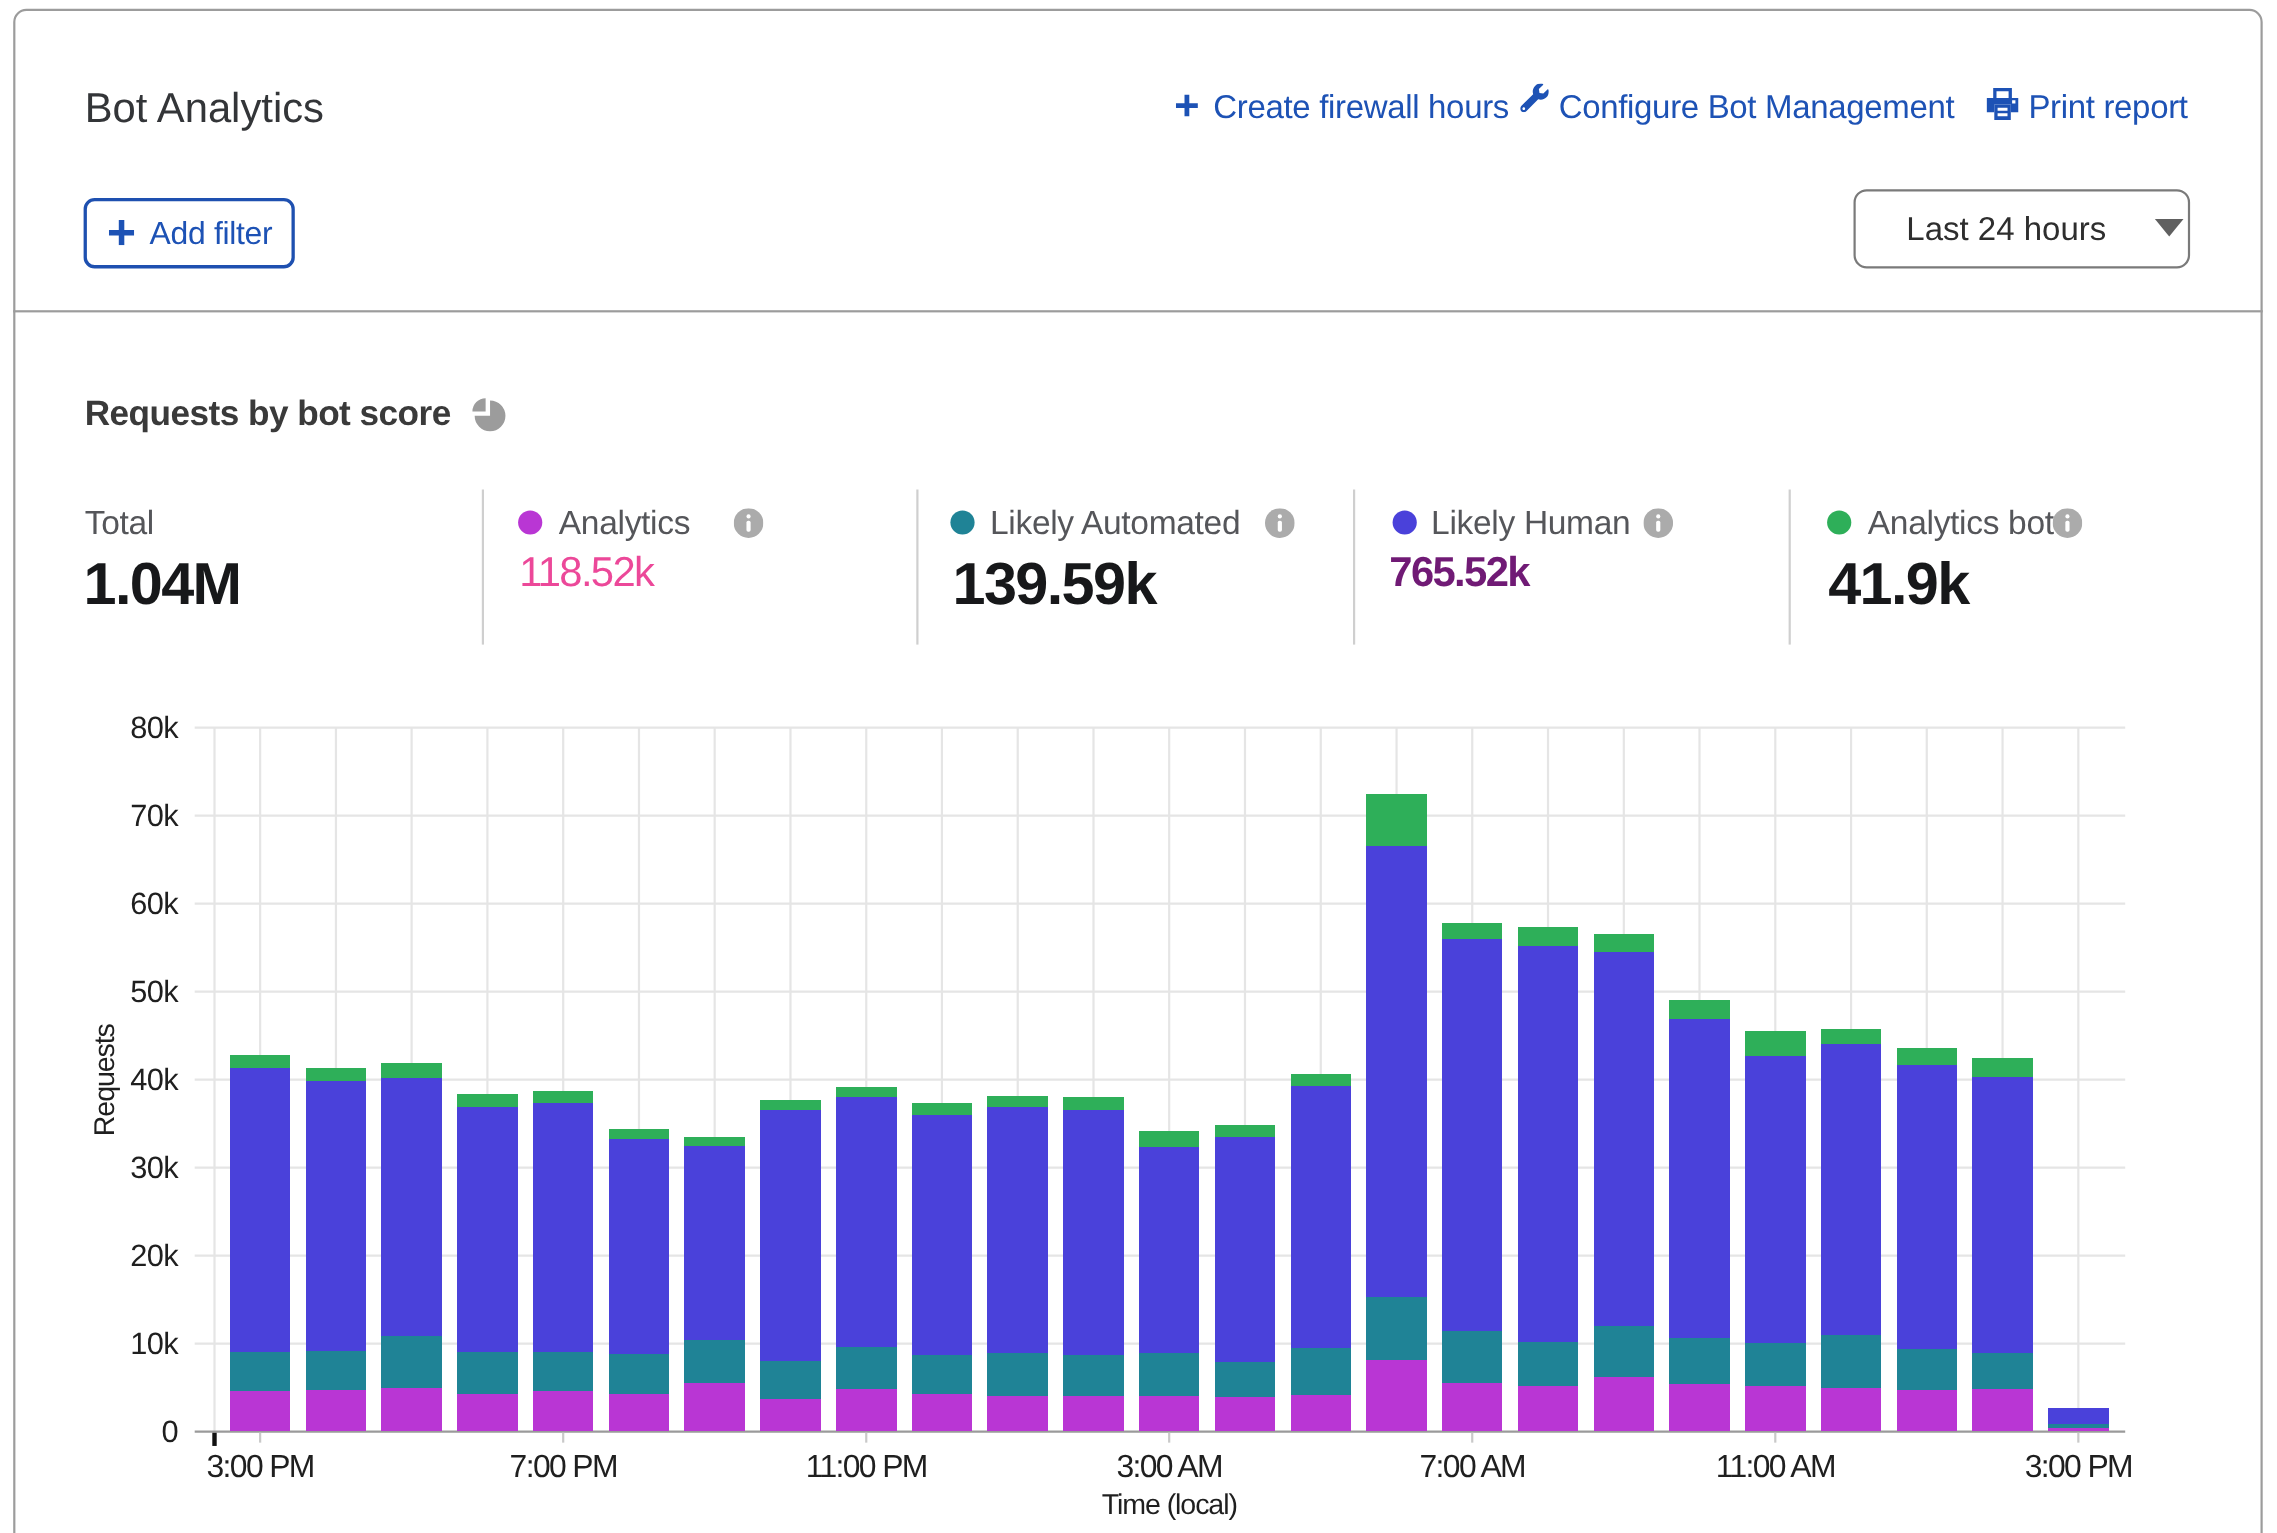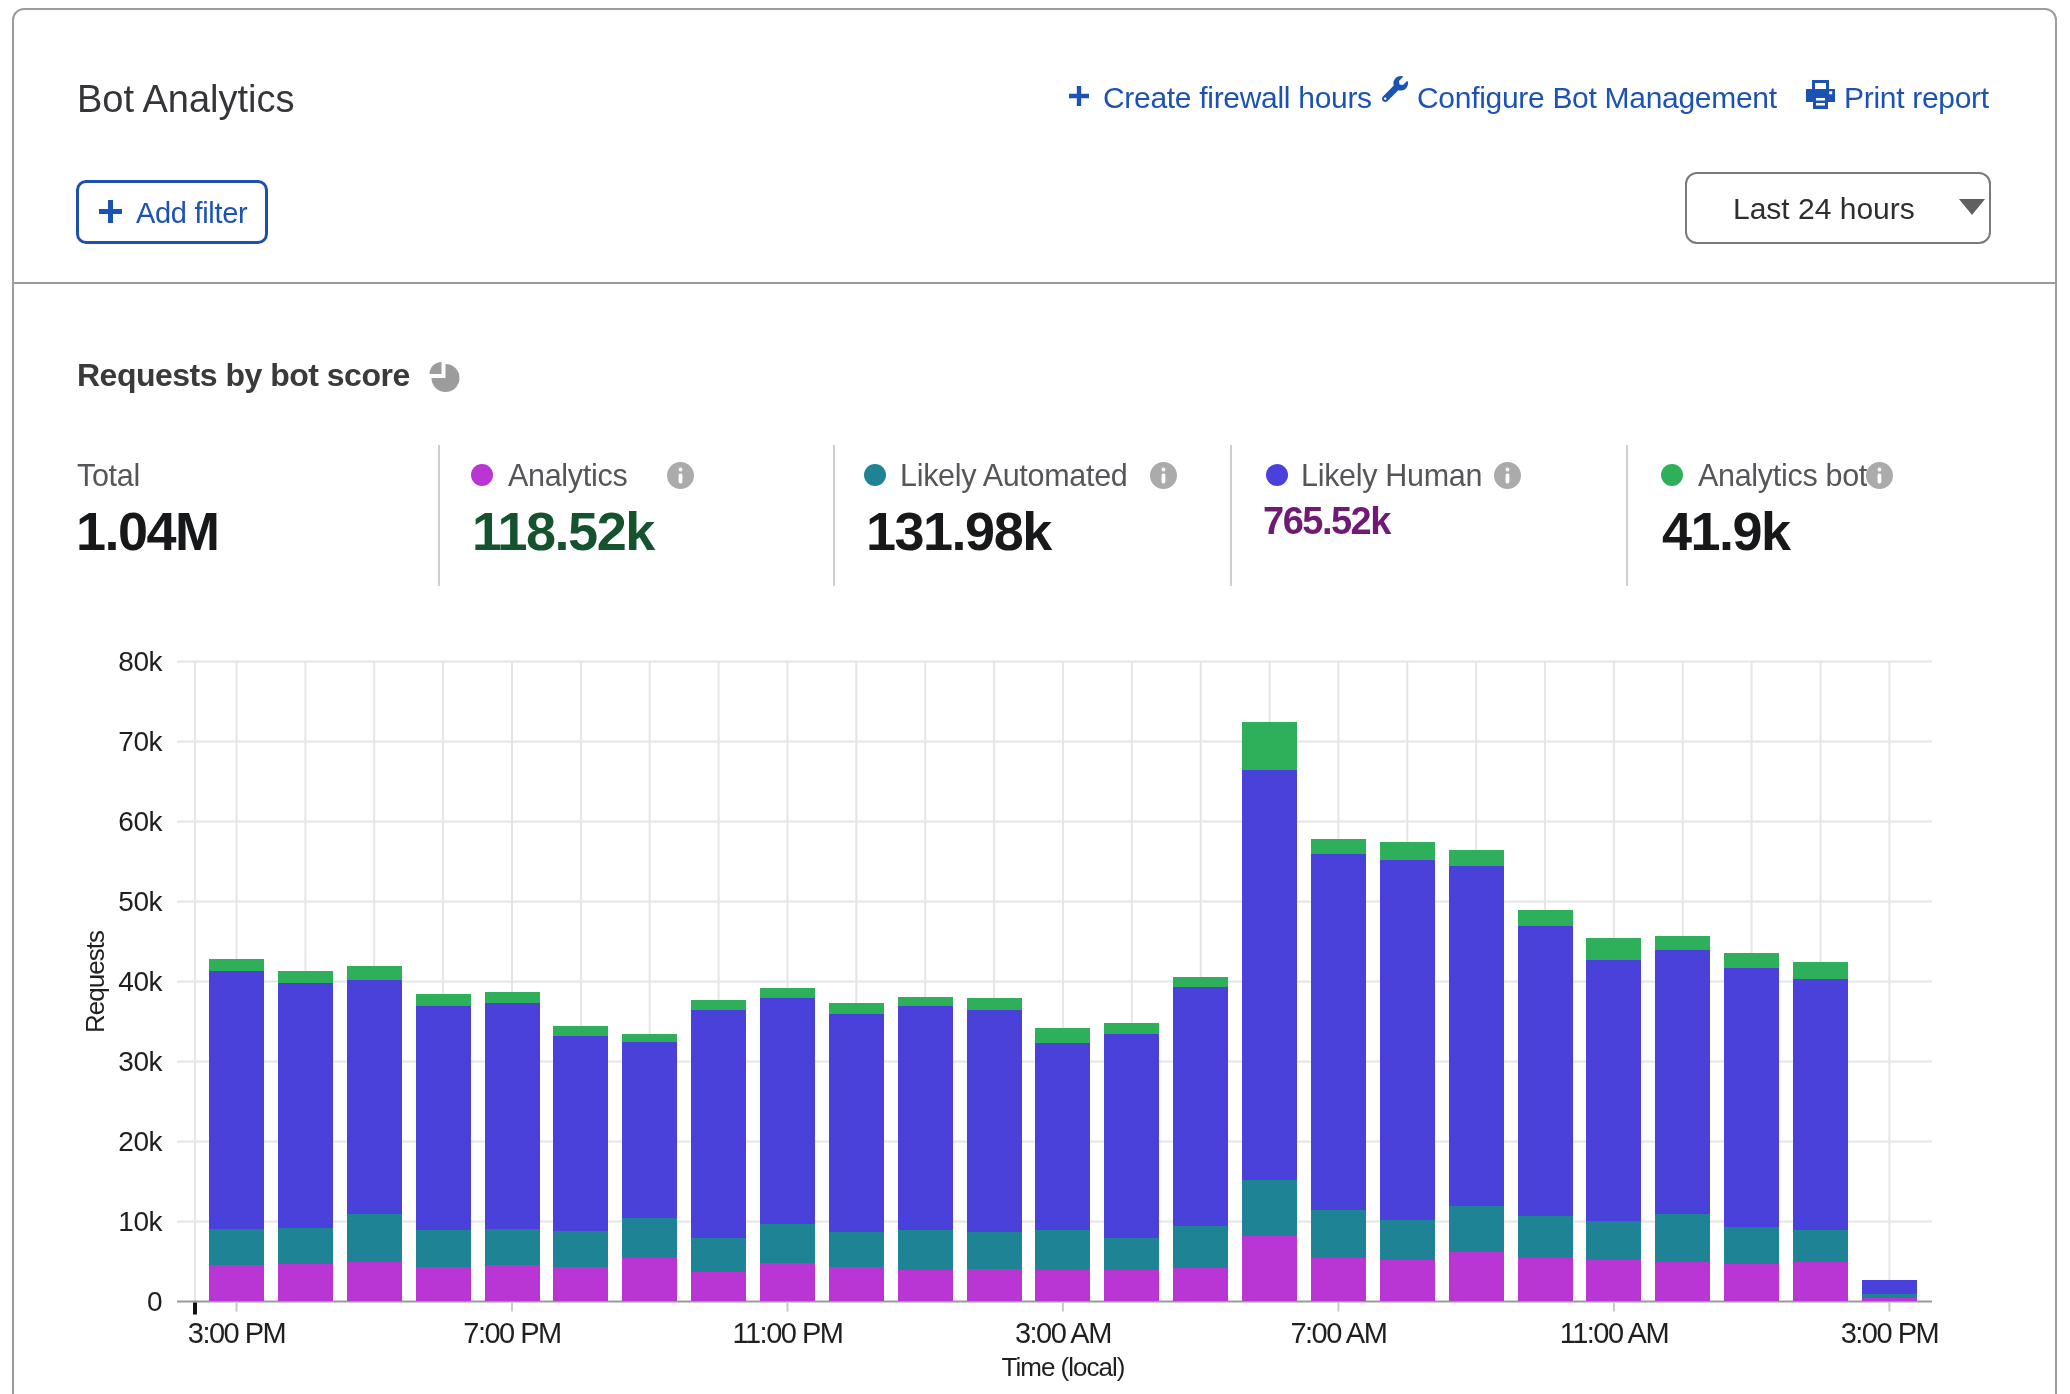--- a/index.html
+++ b/index.html
@@ -52,30 +52,30 @@
 <div class="abs" style="left:77px;top:458px;font-size:30.5px;letter-spacing:-0.3px;color:#55565a">Total</div>
 <div class="abs" style="left:76px;top:500px;font-size:54px;font-weight:700;letter-spacing:-1.5px;color:#17181a">1.04M</div>
 
 <div style="position:absolute;left:471px;top:464px;width:22px;height:22px;border-radius:50%;background:#b936d4"></div>
 <div class="abs" style="left:508px;top:458px;font-size:30.5px;letter-spacing:-0.3px;color:#55565a">Analytics</div>
 <svg style="position:absolute;left:667px;top:462px" width="27" height="27" viewBox="0 0 27 27">
     <circle cx="13.5" cy="13.5" r="13.5" fill="#ababab"></circle>
     <rect x="11.6" y="5.6" width="3.8" height="3.8" rx="1.9" fill="#fff"></rect>
     <rect x="11.6" y="11.4" width="3.8" height="10" rx="1.6" fill="#fff"></rect>
   </svg>
-<div class="abs" style="left:472px;top:500px;font-size:54px;font-weight:700;letter-spacing:-1.5px;color:#14532d">118.52k</div>
+<div class="abs" style="left:472px;top:500px;font-size:38px;font-weight:400;letter-spacing:-1.5px;color:#ec4899">118.52k</div>
 
 <div style="position:absolute;left:864px;top:464px;width:22px;height:22px;border-radius:50%;background:#1f8396"></div>
 <div class="abs" style="left:900px;top:458px;font-size:30.5px;letter-spacing:-0.3px;color:#55565a">Likely Automated</div>
 <svg style="position:absolute;left:1150px;top:462px" width="27" height="27" viewBox="0 0 27 27">
     <circle cx="13.5" cy="13.5" r="13.5" fill="#ababab"></circle>
     <rect x="11.6" y="5.6" width="3.8" height="3.8" rx="1.9" fill="#fff"></rect>
     <rect x="11.6" y="11.4" width="3.8" height="10" rx="1.6" fill="#fff"></rect>
   </svg>
-<div class="abs" style="left:866px;top:500px;font-size:54px;font-weight:700;letter-spacing:-1.5px;color:#17181a">131.98k</div>
+<div class="abs" style="left:866px;top:500px;font-size:54px;font-weight:700;letter-spacing:-1.5px;color:#17181a">139.59k</div>
 
 <div style="position:absolute;left:1266px;top:464px;width:22px;height:22px;border-radius:50%;background:#4a41da"></div>
 <div class="abs" style="left:1301px;top:458px;font-size:30.5px;letter-spacing:-0.3px;color:#55565a">Likely Human</div>
 <svg style="position:absolute;left:1494px;top:462px" width="27" height="27" viewBox="0 0 27 27">
     <circle cx="13.5" cy="13.5" r="13.5" fill="#ababab"></circle>
     <rect x="11.6" y="5.6" width="3.8" height="3.8" rx="1.9" fill="#fff"></rect>
     <rect x="11.6" y="11.4" width="3.8" height="10" rx="1.6" fill="#fff"></rect>
   </svg>
 <div class="abs" style="left:1263px;top:500px;font-size:38px;font-weight:700;letter-spacing:-1.5px;color:#701a75">765.52k</div>
 

